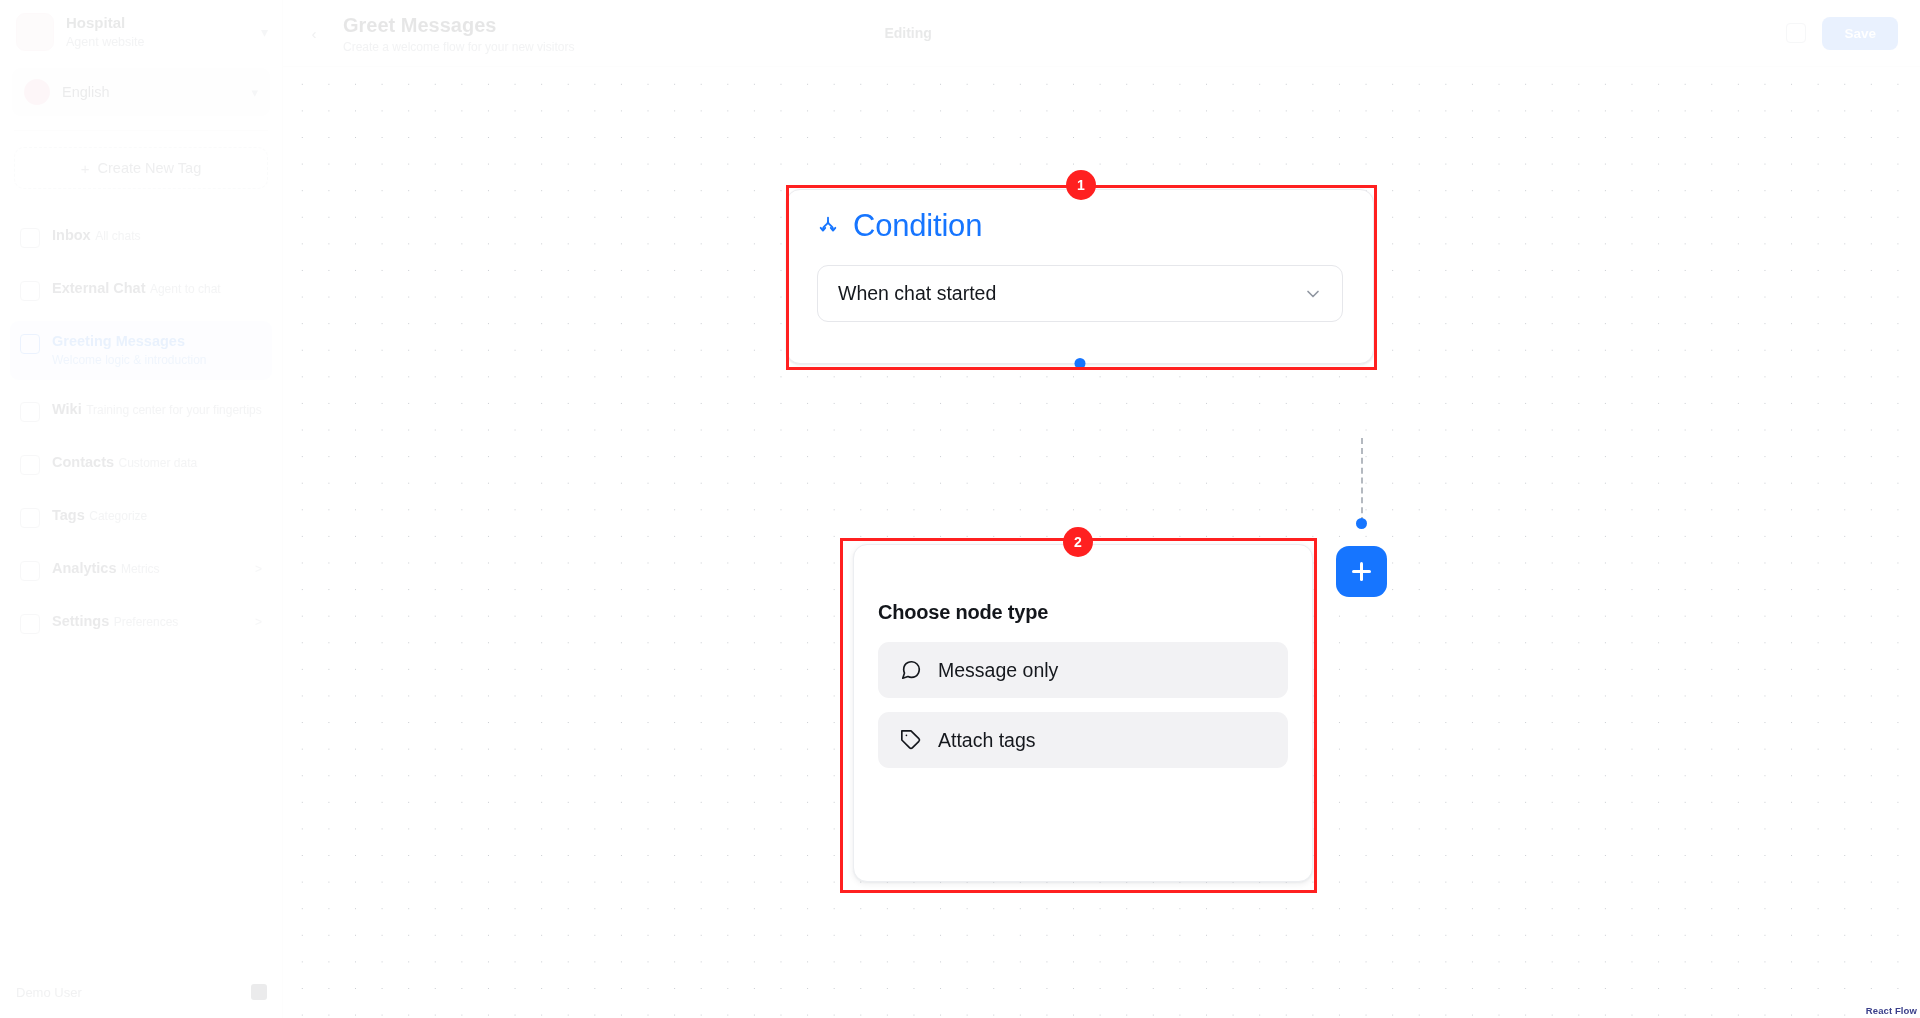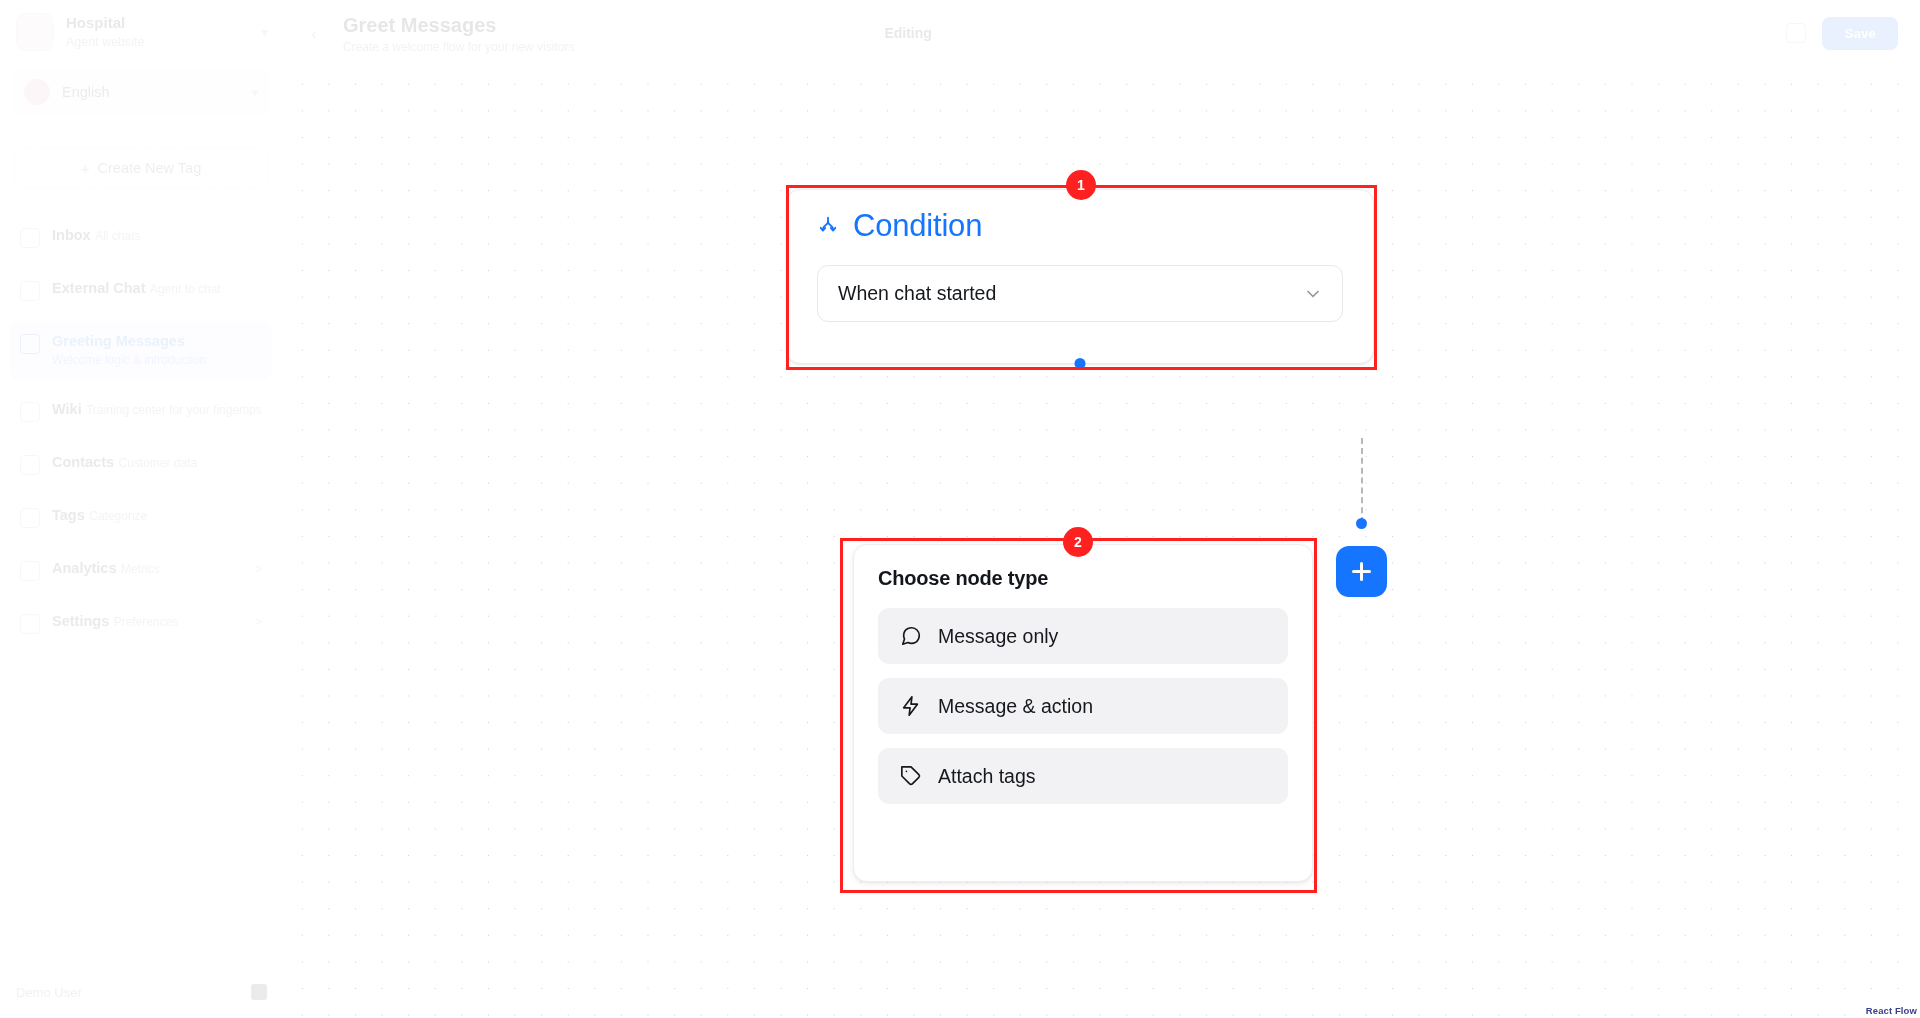--- a/index.html
+++ b/index.html
@@ -206,21 +206,21 @@
     left: 570px; top: 476px;        
     width: 460px; height: 338px;
     background: #fff;
     border: 1px solid #eceef1;
     border-radius: 14px;
     box-shadow: 0 2px 6px rgba(16,24,40,.07), 0 1px 2px rgba(16,24,40,.04);
     padding: 22px 24px 24px 24px;
   }
   .nt-title {
     font-size: 20px; font-weight: 700; color: #13161b;
-    letter-spacing: -.2px; margin-bottom: 18px;
+    letter-spacing: -.2px; margin-bottom: 18px; margin-top: 34px;
   }
   .nt-opt {
     height: 56px;
     background: #f2f2f4;
     border-radius: 11px;
     display: flex; align-items: center;
     padding-left: 22px; gap: 16px;
     margin-bottom: 14px;
     cursor: pointer;
   }
@@ -398,28 +398,20 @@
 
       <div class="nt-opt">
         <span class="nt-ic">
           <svg width="22" height="22" viewBox="0 0 24 24" fill="none" stroke="#15181d" stroke-width="1.8" stroke-linecap="round" stroke-linejoin="round">
             <path d="M21 11.5a8.38 8.38 0 0 1-.9 3.8 8.5 8.5 0 0 1-7.6 4.7 8.38 8.38 0 0 1-3.8-.9L3 21l1.9-5.7a8.38 8.38 0 0 1-.9-3.8 8.5 8.5 0 0 1 4.7-7.6 8.38 8.38 0 0 1 3.8-.9h.5a8.48 8.48 0 0 1 8 8v.5z"></path>
           </svg>
         </span>
         <span class="nt-label">Message only</span>
       </div>
 
-      <div class="nt-opt">
-        <span class="nt-ic">
-          <svg width="22" height="22" viewBox="0 0 24 24" fill="none" stroke="#15181d" stroke-width="1.8" stroke-linecap="round" stroke-linejoin="round">
-            <polygon points="13 2 4 14 11 14 10 22 19 10 12 10 13 2"></polygon>
-          </svg>
-        </span>
-        <span class="nt-label">Message &amp; action</span>
-      </div>
 
       <div class="nt-opt">
         <span class="nt-ic">
           <svg width="22" height="22" viewBox="0 0 24 24" fill="none" stroke="#15181d" stroke-width="1.8" stroke-linecap="round" stroke-linejoin="round">
             <path d="M20.59 13.41l-7.17 7.17a2 2 0 0 1-2.83 0L2 12V2h10l8.59 8.59a2 2 0 0 1 0 2.82z"></path>
             <line x1="7" y1="7" x2="7.01" y2="7"></line>
           </svg>
         </span>
         <span class="nt-label">Attach tags</span>
       </div>

